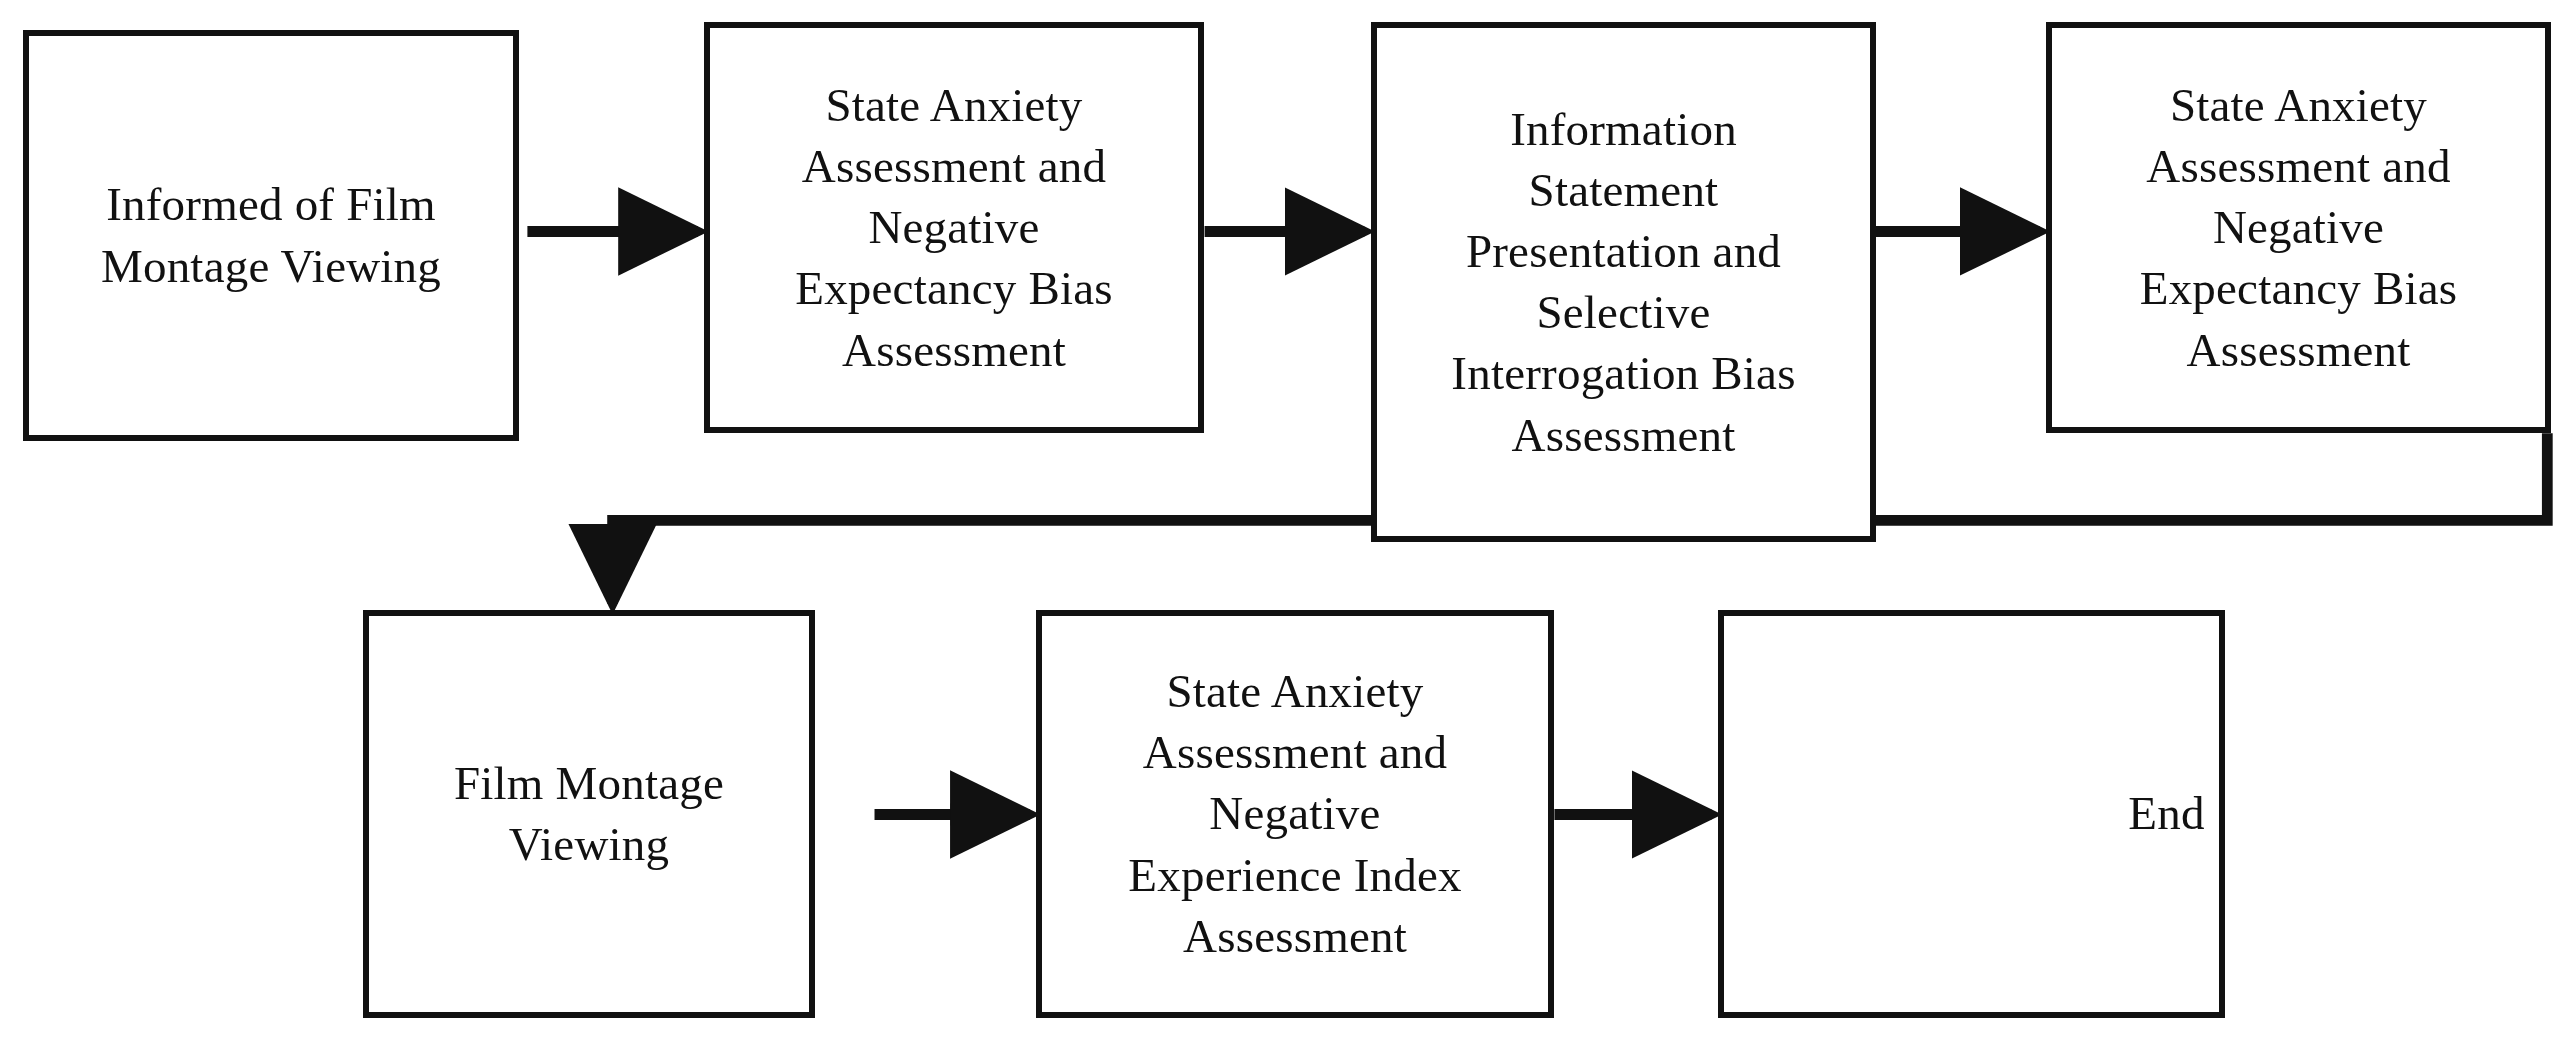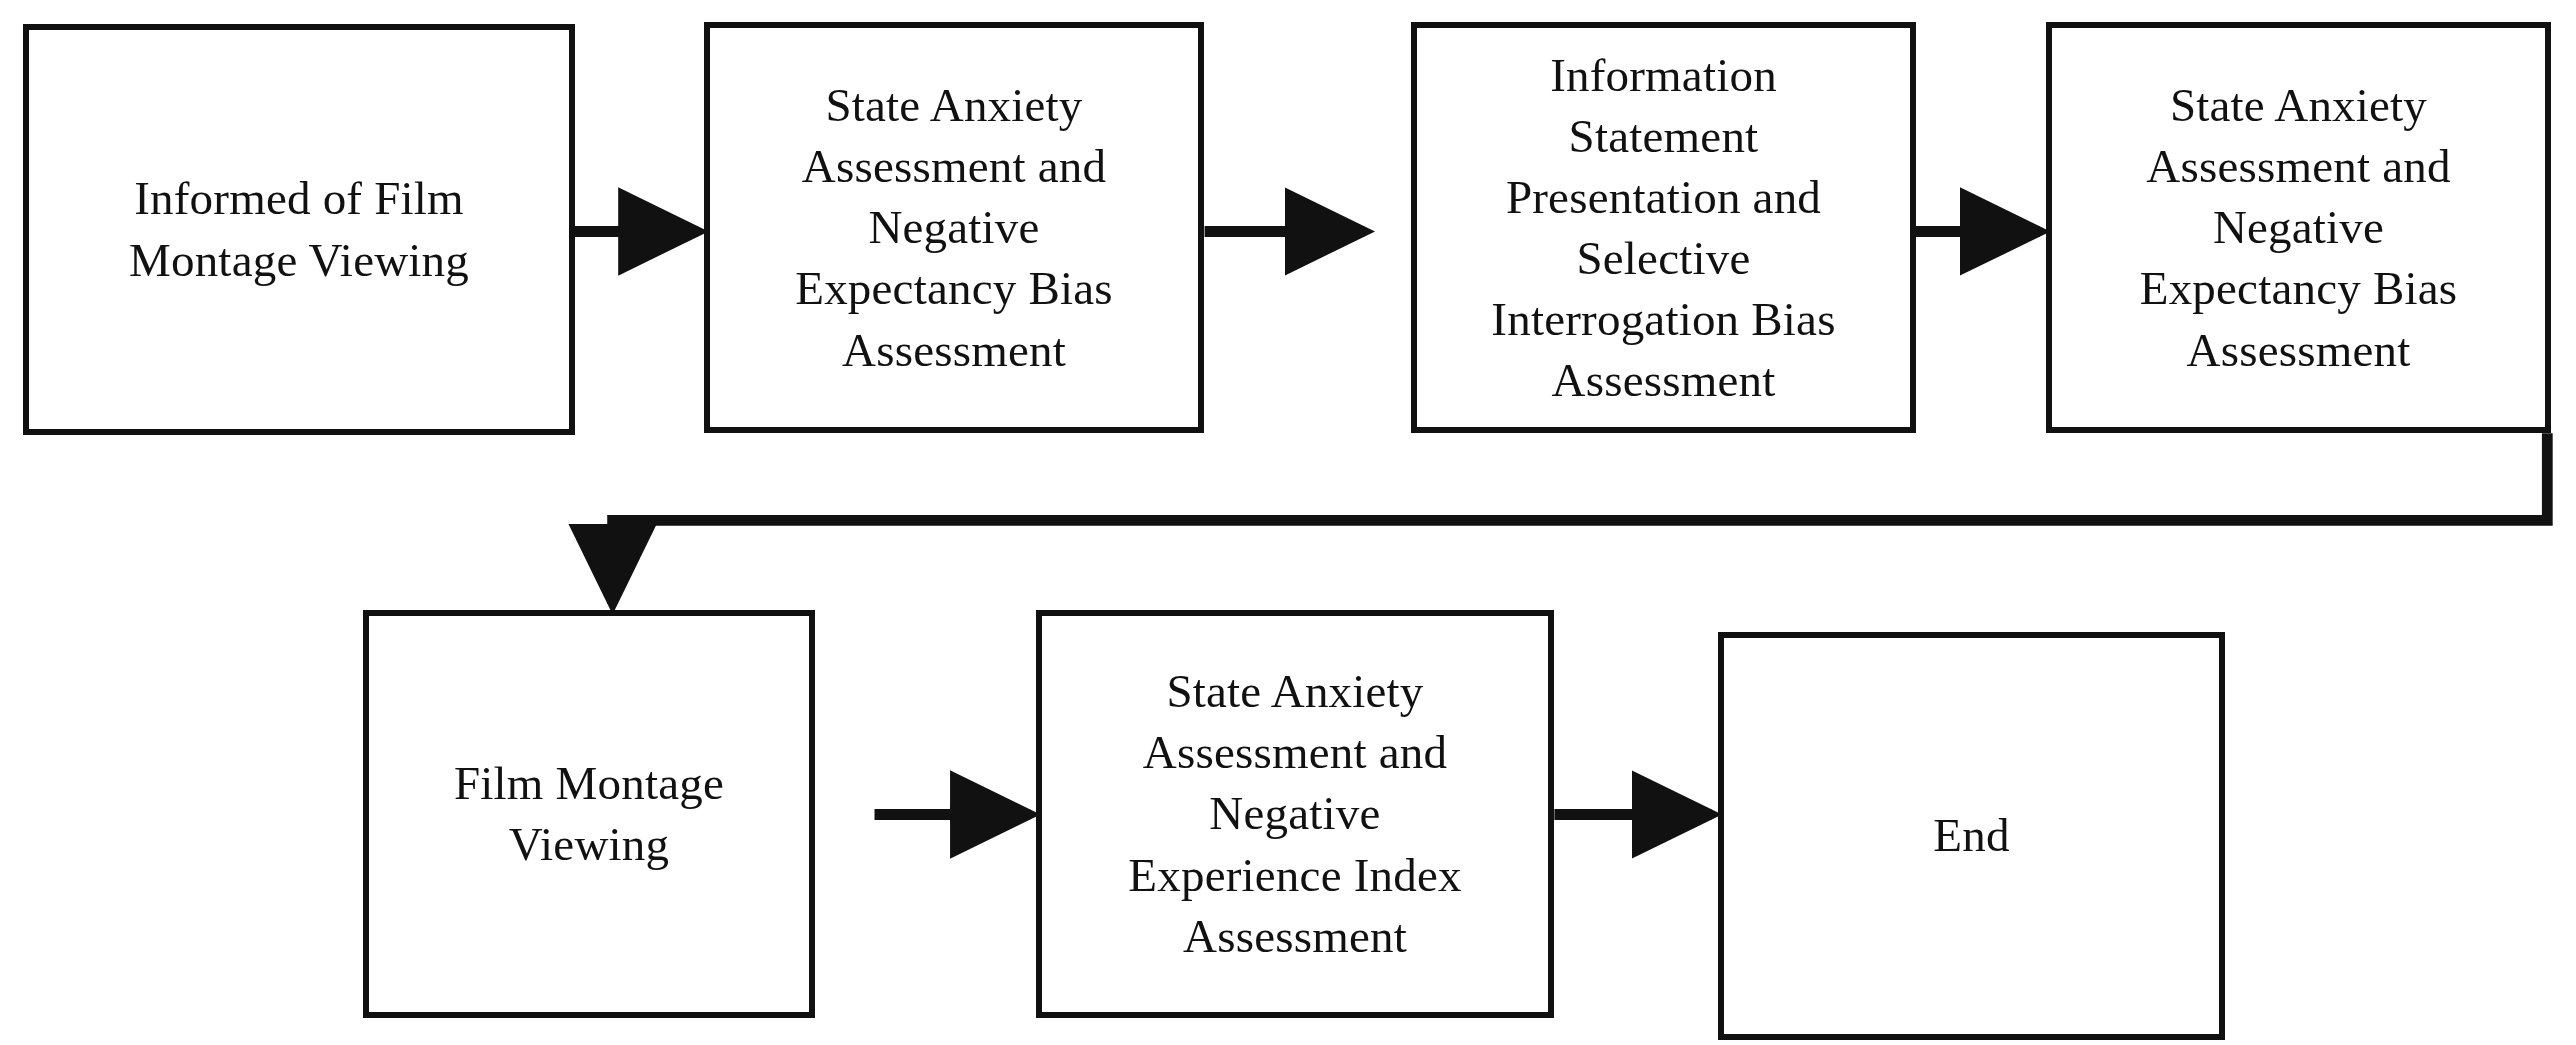--- a/index.html
+++ b/index.html
@@ -60,34 +60,34 @@
 
     <line x1="2091" y1="258" x2="2274" y2="258" stroke="#111111" stroke-width="12" marker-end="url(#arrowhead)"></line>
 
     <path d="M2840,483 L2840,580 L683,580 L683,673" fill="none" stroke="#111111" stroke-width="12" marker-end="url(#arrowhead)"></path>
 
     <line x1="975" y1="908" x2="1148" y2="908" stroke="#111111" stroke-width="12" marker-end="url(#arrowhead)"></line>
 
     <line x1="1733" y1="908" x2="1908" y2="908" stroke="#111111" stroke-width="12" marker-end="url(#arrowhead)"></line>
   </svg>
 
-  <div class="node-box" style="left:23px; top:24px; width:552px; height:411px;">
+  <div class="node-box" style="left:23px; top:30px; width:496px; height:411px;">
     <div class="node-label">Informed of Film
 Montage Viewing</div>
   </div>
 
   <div class="node-box" style="left:704px; top:22.4px; width:500px; height:411px;">
     <div class="node-label">State Anxiety
 Assessment and
 Negative
 Expectancy Bias
 Assessment</div>
   </div>
 
-  <div class="node-box" style="left:1371px; top:22.4px; width:505px; height:411px;margin-left:40px;">
+  <div class="node-box" style="left:1371px; top:22.4px; width:505px; height:520px;">
     <div class="node-label">Information
 Statement
 Presentation and
 Selective
 Interrogation Bias
 Assessment</div>
   </div>
 
   <div class="node-box" style="left:2046px; top:22.4px; width:505px; height:411px;">
     <div class="node-label">State Anxiety
@@ -103,18 +103,18 @@
   </div>
 
   <div class="node-box" style="left:1036px; top:610px; width:518px; height:408px;">
     <div class="node-label">State Anxiety
 Assessment and
 Negative
 Experience Index
 Assessment</div>
   </div>
 
-  <div class="node-box" style="left:1718px; top:632px; width:507px; height:408px;">
+  <div class="node-box" style="left:1718px; top:610px; width:507px; height:408px;justify-content:flex-end;">
     <div class="node-label">End</div>
   </div>
 
 </div>
 
 
 </body></html>

